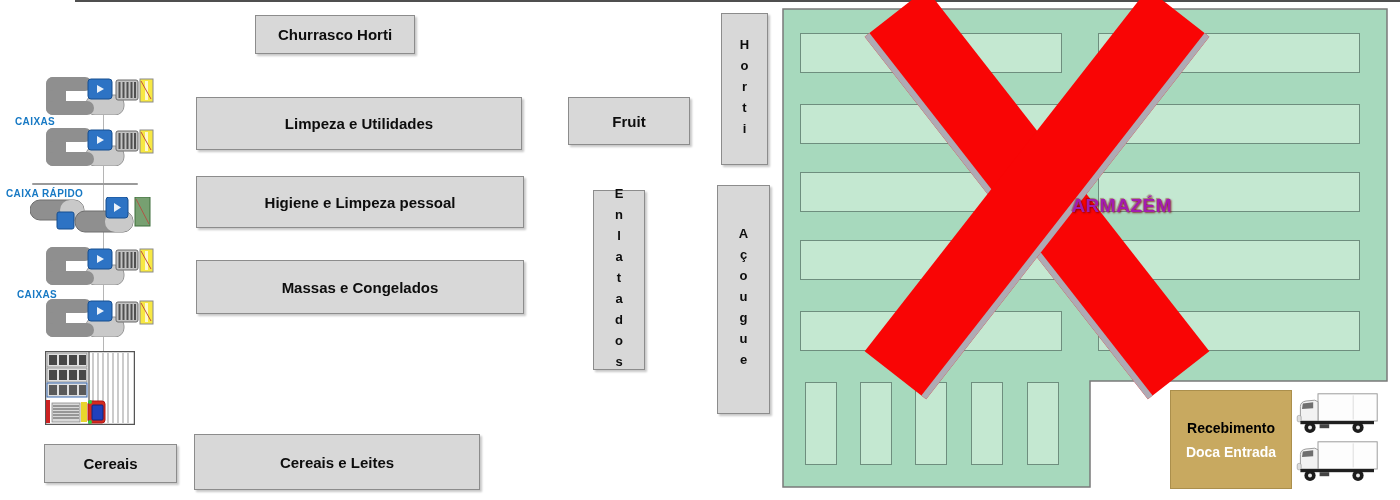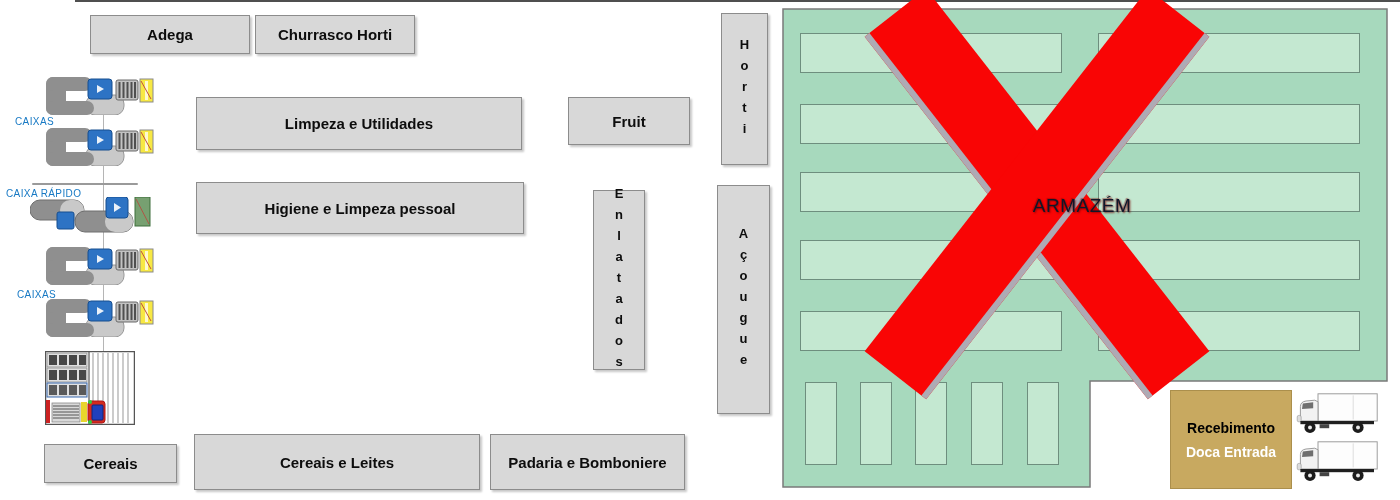--- a/index.html
+++ b/index.html
@@ -12,41 +12,41 @@
     border:1px solid #8c8c8c;box-shadow:1.5px 1.5px 2px rgba(0,0,0,.22);
     display:flex;align-items:center;justify-content:center;
     font-weight:bold;font-size:15px;color:#0d0d0d;text-align:center;
   }
   .box.vertical{
     writing-mode:vertical-rl;text-orientation:upright;
     font-size:13px;letter-spacing:6px;
   }
   .blue-label{
     position:absolute;color:var(--checkout-blue-label,#1779c4);
-    font-weight:normal;font-size:10px;letter-spacing:.4px;white-space:nowrap;
+    font-weight:bold;font-size:10px;letter-spacing:.4px;white-space:nowrap;
   }
   .register,.rapid-group,.shelf-icon,.truck{position:absolute;z-index:1;}
   #connector-line{position:absolute;left:103px;top:80px;width:1px;height:344px;background:#b5b5b5;z-index:0;}
   #checkout-divider{position:absolute;left:32px;top:183px;width:106px;height:2px;background:#9a9a9a;border-radius:2px;}
   #top-border-line{position:absolute;left:75px;top:0;width:1325px;height:2px;background:#4f4f4f;}
   #warehouse-outline{position:absolute;left:780px;top:6px;z-index:1;}
   .shelf-row,.dock-slot{
     position:absolute;background:var(--shelf-green,#c4e8d1);
     border:1px solid #6e8e7e;z-index:2;box-sizing:border-box;
   }
   .xbar{
     position:absolute;left:807px;top:155px;width:460px;height:72px;
     background:var(--cross-red,#f90505);
     border-bottom:6px solid #aeaab4;z-index:3;
   }
   #xbar-1{transform:rotate(52deg);}
   #xbar-2{transform:rotate(-52deg);}
   #armazem-label{
     position:absolute;left:992px;top:195px;width:180px;z-index:4;
-    color:#0f172a;font-weight:normal;font-size:19px;text-align:center;letter-spacing:.5px;
+    color:#a21caf;font-weight:bold;font-size:19px;text-align:right;letter-spacing:.5px;
     text-shadow:1px 1px 2px rgba(120,0,0,.75), -1px -1px 1px rgba(120,0,0,.4);
   }
   #receiving-box{
     position:absolute;left:1170px;top:390px;width:120px;height:97px;
     background:var(--receiving-tan,#c8a960);border:1px solid #ab8f4c;
     display:flex;flex-direction:column;align-items:center;justify-content:center;
     font-weight:bold;font-size:14px;line-height:24px;text-align:center;z-index:2;
   }
   #receiving-line1{color:#000000;}
   #receiving-line2{color:#ffffff;}
@@ -174,35 +174,34 @@
     </svg>
   <div class="blue-label" style="left:17px;top:289px">CAIXAS</div>
   <svg class="register" style="left:46px;top:299px;width:108px;height:38px">
       <use href="#sym-register"></use>
     </svg>
 
   <svg class="shelf-icon" style="left:45px;top:351px;width:90px;height:74px">
       <use href="#sym-shelfrack"></use>
     </svg>
 
-  <div class="box" style="left:90px;top:15px;width:158px;height:37px">Adega</div>
   <div class="box" style="left:255px;top:15px;width:158px;height:37px">Churrasco Horti</div>
   <div class="box vertical" style="left:721px;top:13px;width:45px;height:150px">Horti</div>
 
   <div class="box" style="left:196px;top:97px;width:324px;height:51px">Limpeza e Utilidades</div>
   <div class="box" style="left:568px;top:97px;width:120px;height:46px">Fruit</div>
 
-  <div class="box" style="left:196px;top:182px;width:326px;height:50px">Higiene e Limpeza pessoal</div>
+  <div class="box" style="left:196px;top:176px;width:326px;height:50px">Higiene e Limpeza pessoal</div>
   <div class="box vertical" style="left:593px;top:190px;width:50px;height:178px">Enlatados</div>
   <div class="box vertical" style="left:717px;top:185px;width:51px;height:227px">Açougue</div>
 
+  <div class="box" style="left:196px;top:260px;width:326px;height:52px">Massas e Congelados</div>
 
   <div class="box" style="left:44px;top:444px;width:131px;height:37px">Cereais</div>
   <div class="box" style="left:194px;top:434px;width:284px;height:54px">Cereais e Leites</div>
-  <div class="box" style="left:490px;top:434px;width:193px;height:54px">Padaria e Bomboniere</div>
 
   <svg id="warehouse-outline" width="614" height="486" viewBox="0 0 614 486">
     <path d="M3,3 H607 V375 H310 V481 H3 Z" fill="var(--warehouse-green,#a7d9bd)" stroke="#7a7a7a" stroke-width="1.5"></path>
   </svg>
 
   <div id="warehouse-shelves">
       <div class="shelf-row" style="left: 800px; top: 33px; width: 262px; height: 40px;"></div>
       <div class="shelf-row" style="left: 800px; top: 104px; width: 262px; height: 40px;"></div>
       <div class="shelf-row" style="left: 800px; top: 172px; width: 262px; height: 40px;"></div>
       <div class="shelf-row" style="left: 800px; top: 240px; width: 262px; height: 40px;"></div>

